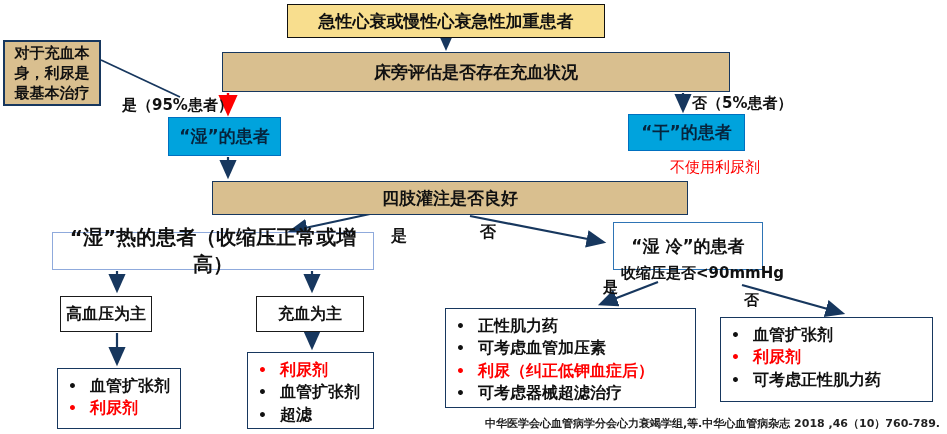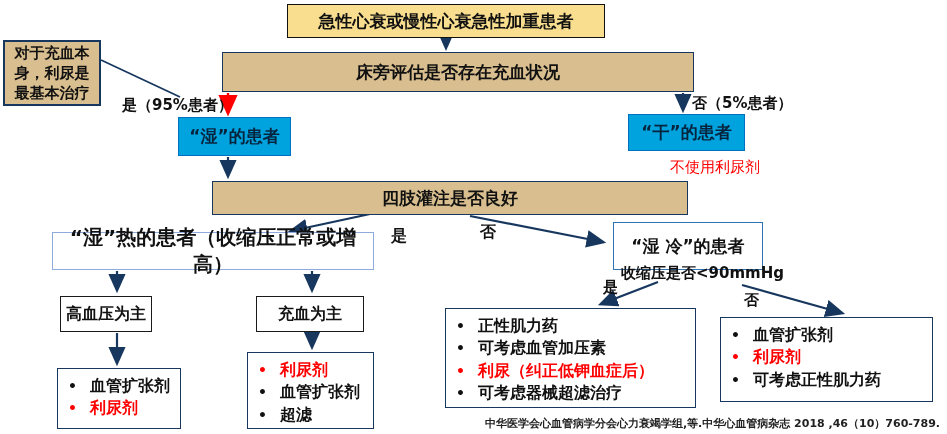--- a/index.html
+++ b/index.html
@@ -7,24 +7,24 @@
     position:relative;width:947px;height:434px;background:#ffffff;overflow:hidden;
     font-family:"DejaVu Sans","Liberation Sans",sans-serif;
     color:#111;
   }
   .box{position:absolute;display:flex;align-items:center;justify-content:center;
        box-sizing:border-box;text-align:center;font-weight:bold;}
   .title-box{left:287px;top:4px;width:318px;height:34px;background:#F8DE8E;
        border:1.6px solid #111;font-size:17px;}
   .note-box{left:3px;top:40px;width:98px;height:66px;background:#D9BF8F;
        border:2px solid #17375E;font-size:15px;line-height:1.35;padding:2px 6px;}
-  .assess-box{left:222px;top:52px;width:472px;height:40px;background:#D9BF8F;
+  .assess-box{left:222px;top:52px;width:508px;height:40px;background:#D9BF8F;
        border:1.6px solid #17375E;font-size:17px;}
   .cyan-box{background:#00A3DD;border:1.8px solid #0070C0;font-size:17px;color:#06243d;}
-  .wet-box{left:168px;top:117px;width:113px;height:39px;margin-left:10px;}
+  .wet-box{left:168px;top:117px;width:113px;height:39px;}
   .dry-box{left:628px;top:114px;width:117px;height:37px;}
   .perfusion-box{left:212px;top:181px;width:476px;height:34px;background:#D9BF8F;
        border:1.6px solid #17375E;font-size:17px;}
   .wetwarm-box{left:52px;top:232px;width:322px;height:38px;background:#fff;
        border:1.2px solid #8FAADC;font-size:20px;}
   .wetcold-box{left:613px;top:222px;width:150px;height:48px;background:#fff;
        border:1.5px solid #2E74B5;font-size:17px;}
   .htn-box{left:60px;top:296px;width:92px;height:36px;background:#fff;
        border:1.4px solid #1a1a1a;font-size:16px;}
   .congest-box{left:256px;top:296px;width:108px;height:36px;background:#fff;

